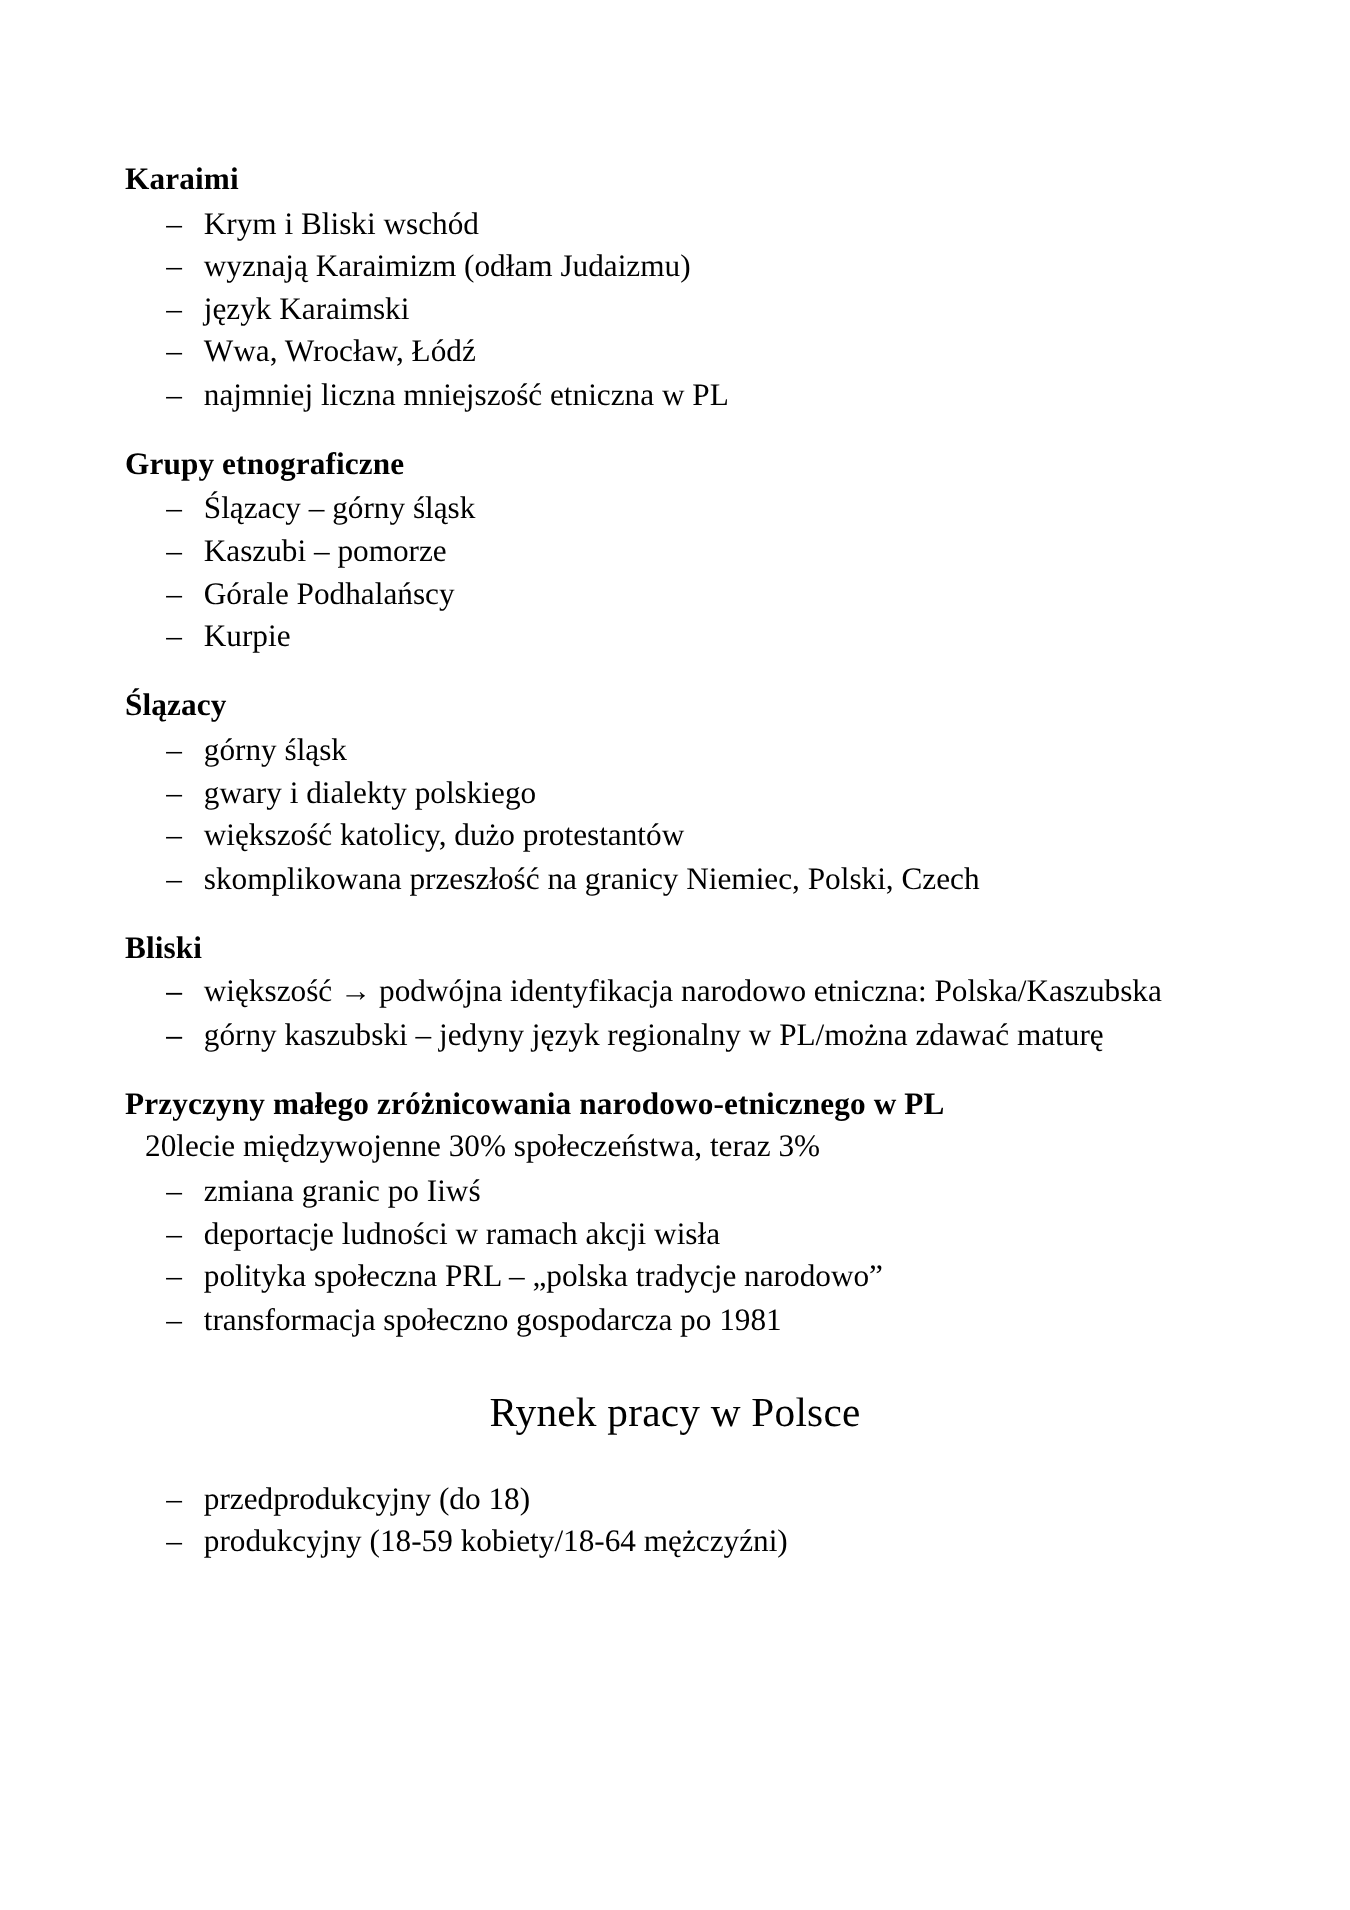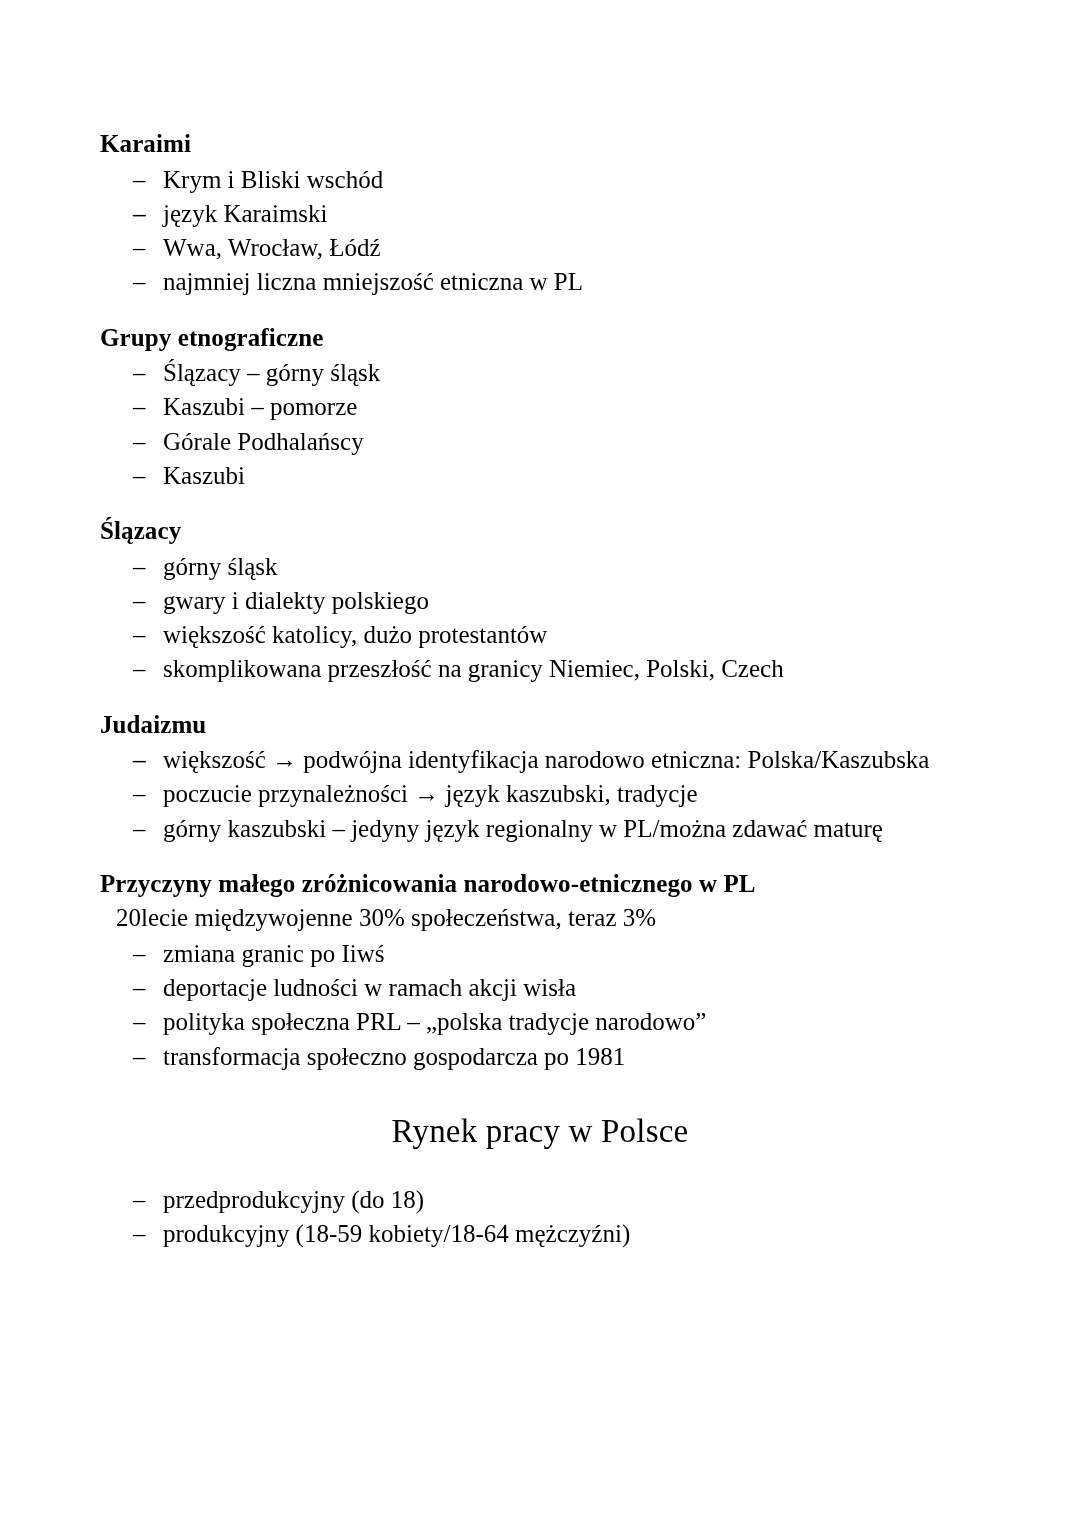--- a/index.html
+++ b/index.html
@@ -64,53 +64,53 @@
 </style>
 </head>
 <body>
 
 <div class="page">
 
   <div class="section">
     <p class="section-heading">Karaimi</p>
     <ul class="dash-list">
       <li><span class="dash">–</span><span>Krym i Bliski wschód</span></li>
-      <li><span class="dash">–</span></li>
+      <li><span class="dash">–</span><span>wyznają Karaimizm (odłam Judaizmu)</span></li>
       <li><span class="dash">–</span><span>język Karaimski</span></li>
       <li><span class="dash">–</span><span>Wwa, Wrocław, Łódź</span></li>
       <li><span class="dash">–</span><span>najmniej liczna mniejszość etniczna w PL</span></li>
     </ul>
   </div>
 
   <div class="section">
     <p class="section-heading">Grupy etnograficzne</p>
     <ul class="dash-list">
       <li><span class="dash">–</span><span>Ślązacy – górny śląsk</span></li>
       <li><span class="dash">–</span><span>Kaszubi – pomorze</span></li>
       <li><span class="dash">–</span><span>Górale Podhalańscy</span></li>
-      <li><span class="dash">–</span><span>Kaszubi</span></li>
+      <li><span class="dash">–</span><span>Kurpie</span></li>
     </ul>
   </div>
 
   <div class="section">
     <p class="section-heading">Ślązacy</p>
     <ul class="dash-list">
       <li><span class="dash">–</span><span>górny śląsk</span></li>
       <li><span class="dash">–</span><span>gwary i dialekty polskiego</span></li>
       <li><span class="dash">–</span><span>większość katolicy, dużo protestantów</span></li>
       <li><span class="dash">–</span><span>skomplikowana przeszłość na granicy Niemiec, Polski, Czech</span></li>
     </ul>
   </div>
 
   <div class="section">
-    <p class="section-heading">Judaizmu</p>
+    <p class="section-heading">Bliski</p>
     <ul class="dash-list">
       <li><span class="dash">–</span></li>
       <li><span class="dash">–</span><span>większość → podwójna identyfikacja narodowo etniczna: Polska/Kaszubska</span></li>
-      <li><span class="dash">–</span><span>poczucie przynależności → język kaszubski, tradycje</span></li>
+      <li><span class="dash">–</span></li>
       <li><span class="dash">–</span><span>górny kaszubski – jedyny język regionalny w PL/można zdawać maturę</span></li>
     </ul>
   </div>
 
   <div class="section">
     <p class="section-heading">Przyczyny małego zróżnicowania narodowo-etnicznego w PL</p>
     <p class="lead-line">20lecie międzywojenne 30% społeczeństwa, teraz 3%</p>
     <ul class="dash-list">
       <li><span class="dash">–</span><span>zmiana granic po Iiwś</span></li>
       <li><span class="dash">–</span><span>deportacje ludności w ramach akcji wisła</span></li>

